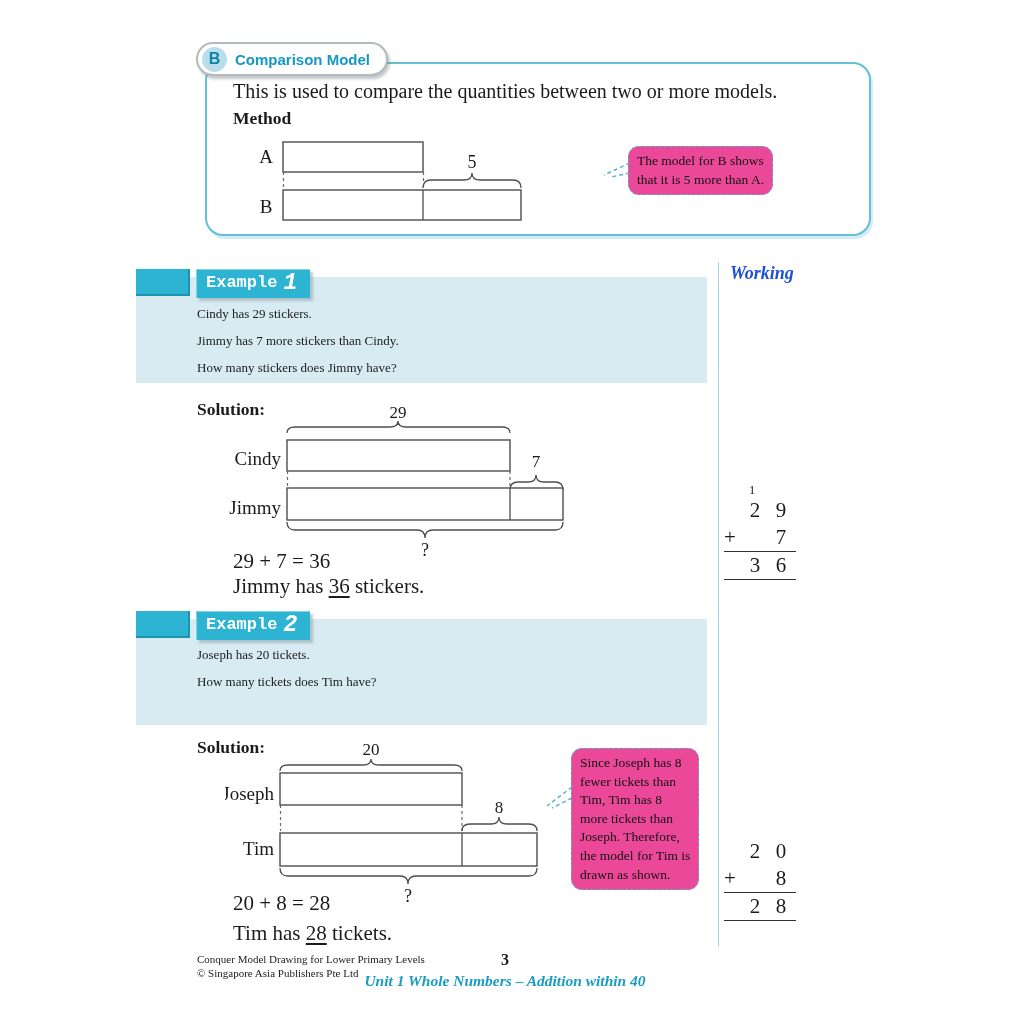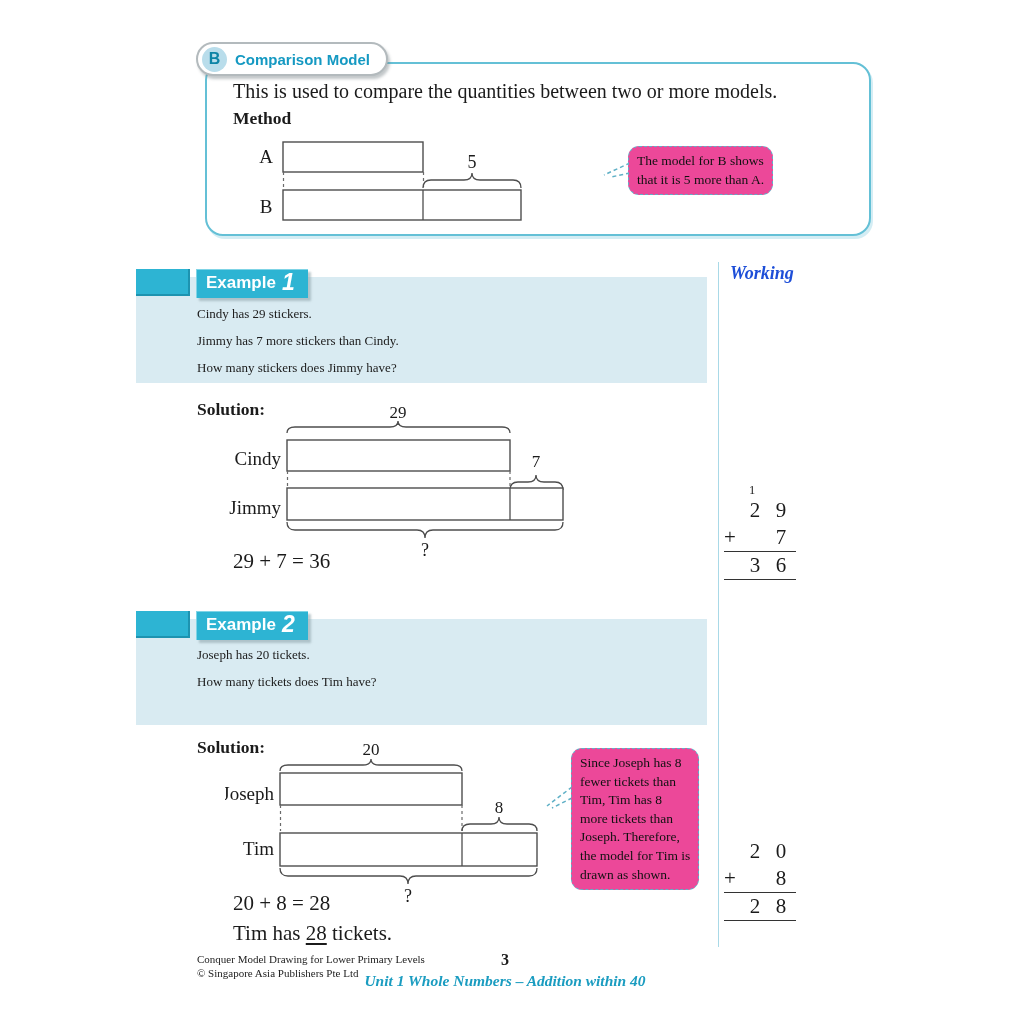--- a/index.html
+++ b/index.html
@@ -37,21 +37,21 @@
     font-size:13.5px; line-height:18.6px; padding:5px 8px; color:#111;
   }
   .callout div { white-space:nowrap; }
   .callout1 { left:628px; top:146px; }
   .callout2 { left:571px; top:748px; }
 
   
   .ex-square { width:54px; height:27px; background:#2db4d3; box-shadow:inset -2px -2px 0 #1d93b0; }
   .ex-badge {
     height:27px; display:inline-flex; align-items:center; gap:6px; padding:0 13px 2px 10px;
-    background:#2db4d3; color:#fff; font-family:Liberation Sans, sans-serif;
+    background:#2db4d3; color:#fff; font-family:Liberation Mono, monospace;
     box-shadow:inset 1px 1px 0 #7fd4e6, 3px 3px 2px rgba(140,160,168,.55);
   }
   .ex-badge .w { font-weight:bold; font-size:17px; }
   .ex-badge .n { font-weight:bold; font-style:italic; font-size:23px; }
   .ex-panel { width:571px; height:106px; background:#d9ebf2; }
   .problem { font-size:13px; line-height:27px; }
   .sol-label { font-size:17.5px; font-weight:bold; }
   .equation { font-size:21px; }
   .answer { font-size:21px; }
   .u { text-decoration:underline; text-underline-offset:3px; }
@@ -144,20 +144,21 @@
     <text x="308" y="63" font-size="17" text-anchor="middle">7</text>
     <path class="brace" d="M282,86 Q282,78 290,78 L300,78 Q308,78 308,71 Q308,78 316,78 L327,78 Q335,78 335,86"></path>
     <rect class="bar" x="59" y="84" width="276" height="32"></rect>
     <line class="divline" x1="282" y1="84" x2="282" y2="116"></line>
     <text x="53" y="110" font-size="19" text-anchor="end">Jimmy</text>
     <path class="brace" d="M59,118 Q59,126 67,126 L189,126 Q197,126 197,134 Q197,126 205,126 L327,126 Q335,126 335,118"></path>
     <text x="197" y="152" font-size="18" text-anchor="middle">?</text>
   </svg>
 
   <div class="abs equation" style="left:233px; top:549px;">29 + 7 = 36</div>
+  <div class="abs answer" style="left:233px; top:574px;"><span>Jimmy has </span><span class="u">36</span><span> stickers.</span></div>
 
   <div class="abs add-block pt" style="left:724px; top:482px;">
     <span class="carry">1</span>
     <div class="add-row">
       <span class="add-op"></span>
       <span class="add-d">2</span>
       <span class="add-d">9</span>
     </div>
     <div class="add-row">
       <span class="add-op">+</span>

